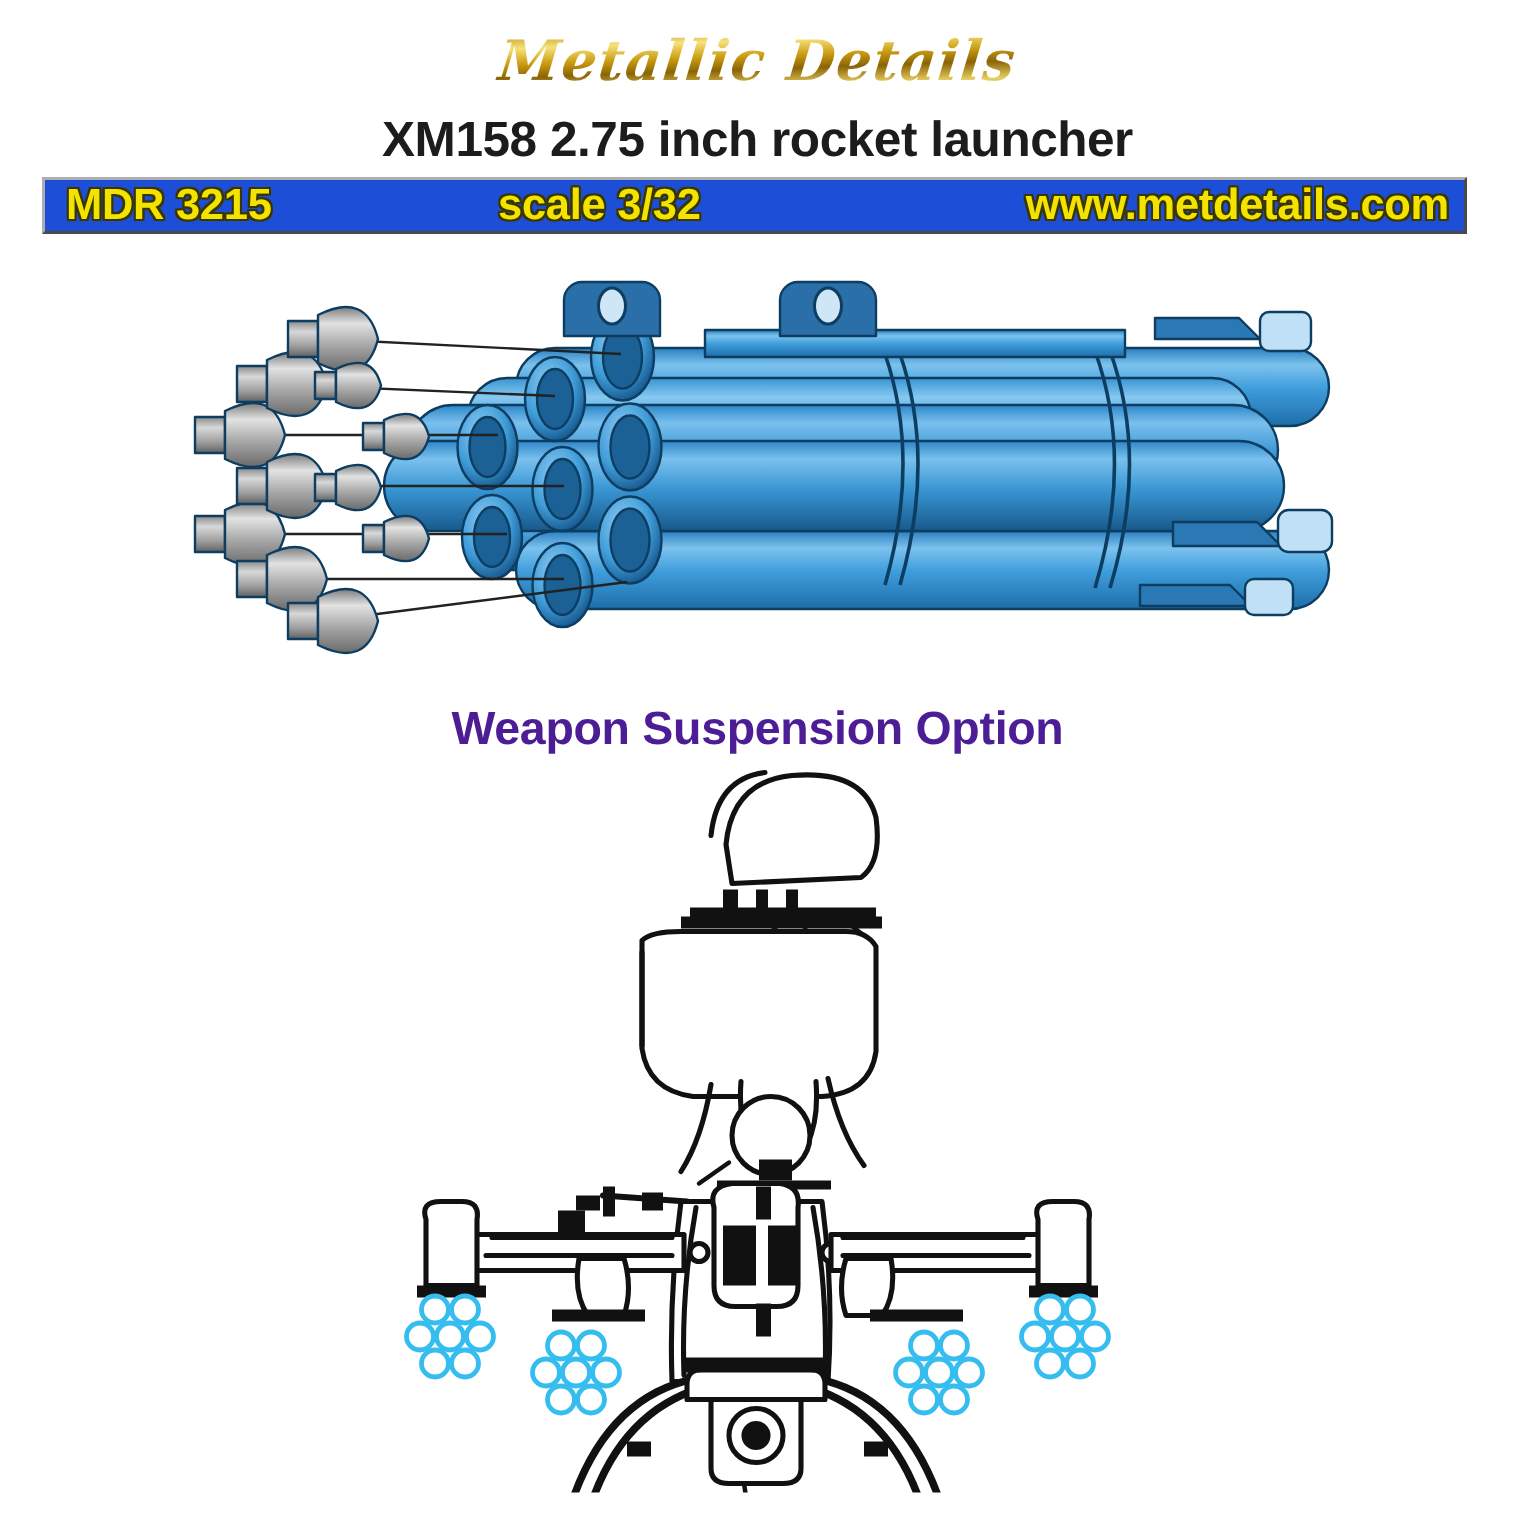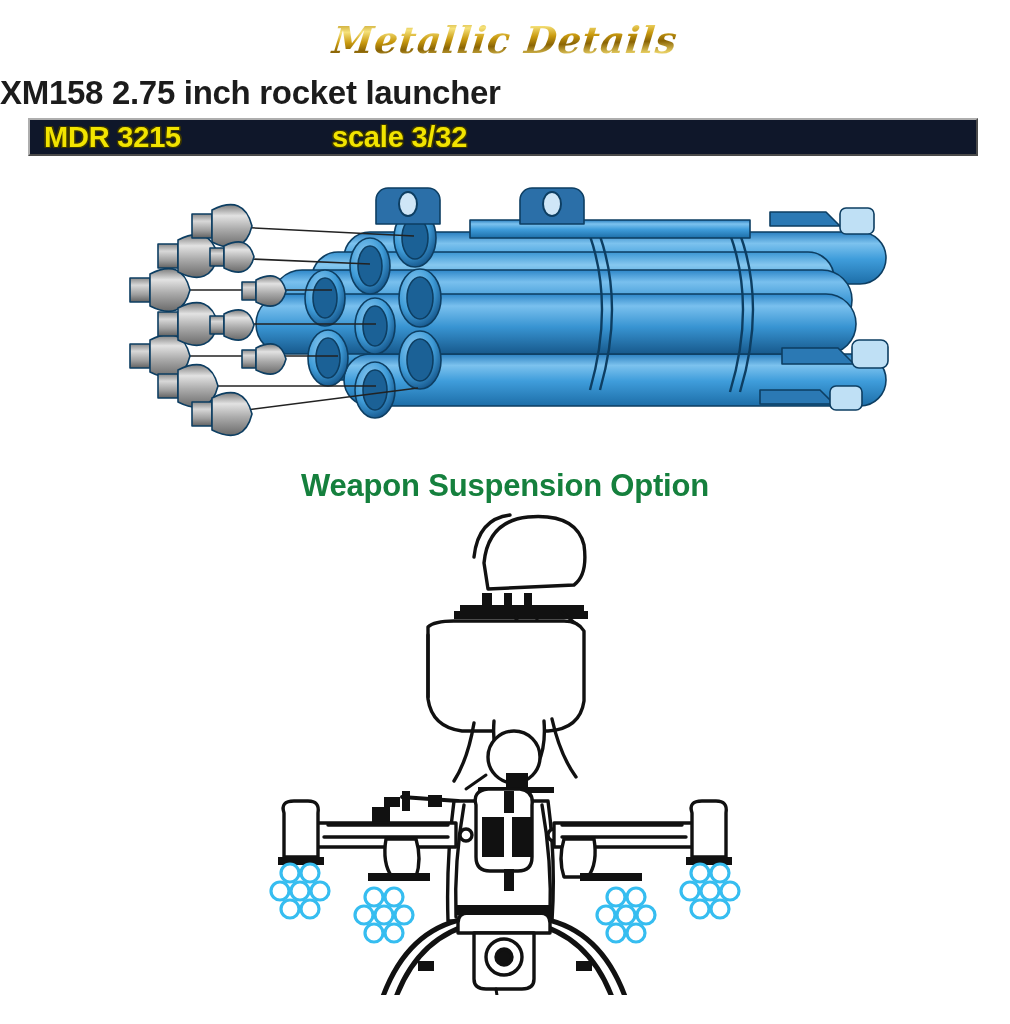--- a/index.html
+++ b/index.html
@@ -40,35 +40,36 @@
     -webkit-text-fill-color: transparent;
     white-space: nowrap;
     transform: skewX(-6deg);
   }
 
   #product-title {
     position: absolute;
     top: 74px;
     left: 0;
     width: 1010px;
+    text-align: center;
     font-size: 33px;
     font-weight: 700;
     color: #1c1c1c;
     letter-spacing: -0.3px;
     white-space: nowrap;
   }
 
   
   #info-bar {
     position: absolute;
     top: 118px;
     left: 28px;
     width: 950px;
     height: 38px;
-    background: #0f172a;
+    background: #1d4ed8;
     border-top: 2px solid #aeaeae;
     border-left: 2px solid #aeaeae;
     border-right: 2px solid #4a4a4a;
     border-bottom: 2px solid #4a4a4a;
     box-sizing: border-box;
     display: flex;
     align-items: center;
   }
   .bar-text {
     font-size: 29px;
@@ -97,21 +98,21 @@
 
   
   #suspension-heading {
     position: absolute;
     top: 468px;
     left: 0;
     width: 1010px;
     text-align: center;
     font-size: 31px;
     font-weight: 700;
-    color: #15803d;
+    color: #4c1d95;
     letter-spacing: -0.2px;
     white-space: nowrap;
   }
 
   
   #helicopter-figure {
     position: absolute;
     top: 505px;
     left: 268px;
     width: 474px;
@@ -121,20 +122,21 @@
 </head>
 <body>
 
 <div id="brand-logo">Metallic Details</div>
 
 <div id="product-title">XM158 2.75 inch rocket launcher</div>
 
 <div id="info-bar">
   <span id="bar-code" class="bar-text">MDR 3215</span>
   <span id="bar-scale" class="bar-text">scale 3/32</span>
+  <span id="bar-site" class="bar-text">www.metdetails.com</span>
 </div>
 
 <div id="launcher-figure">
   <svg viewBox="0 0 880 270" width="880" height="270">
     <defs>
       <linearGradient id="tubeG" x1="0" y1="0" x2="0" y2="1">
         <stop offset="0%" stop-color="#2a7fc0"></stop>
         <stop offset="22%" stop-color="#7cc2ee"></stop>
         <stop offset="52%" stop-color="#3f9ddb"></stop>
         <stop offset="100%" stop-color="#1d6ea8"></stop>

